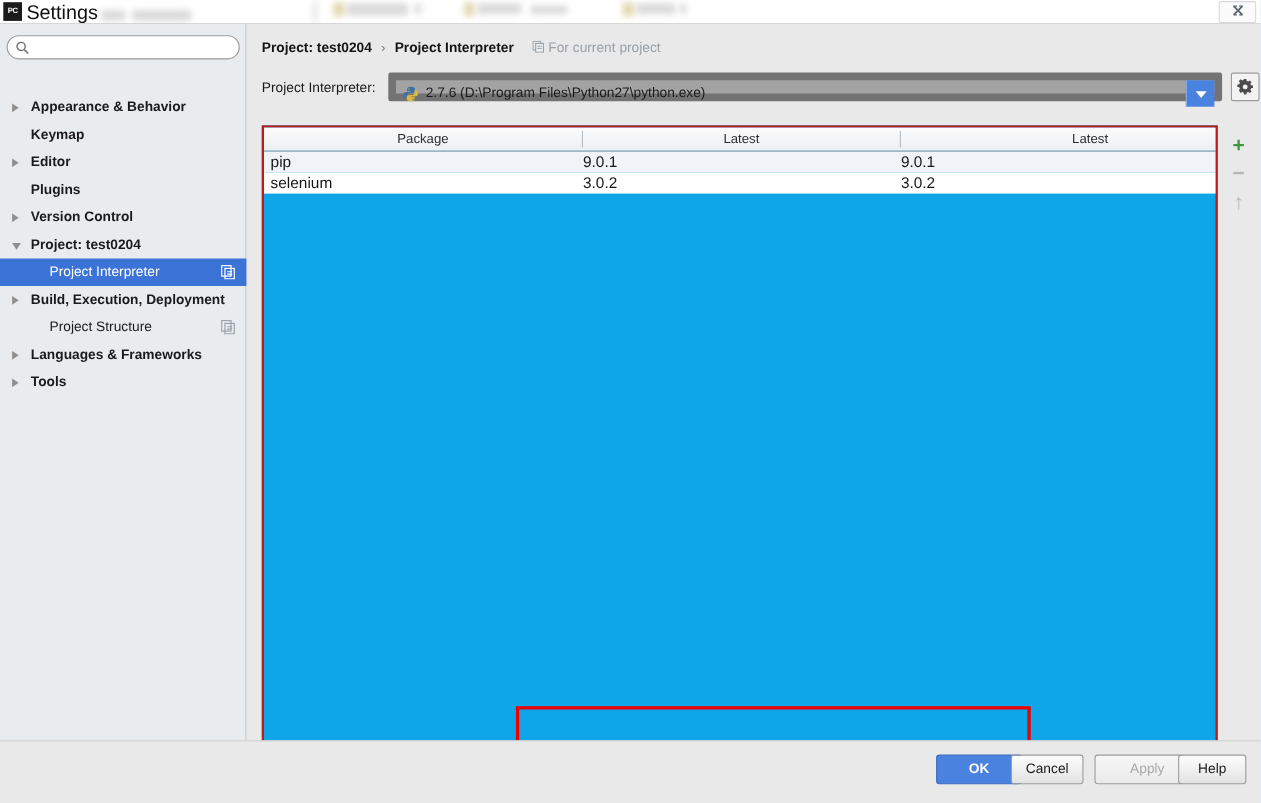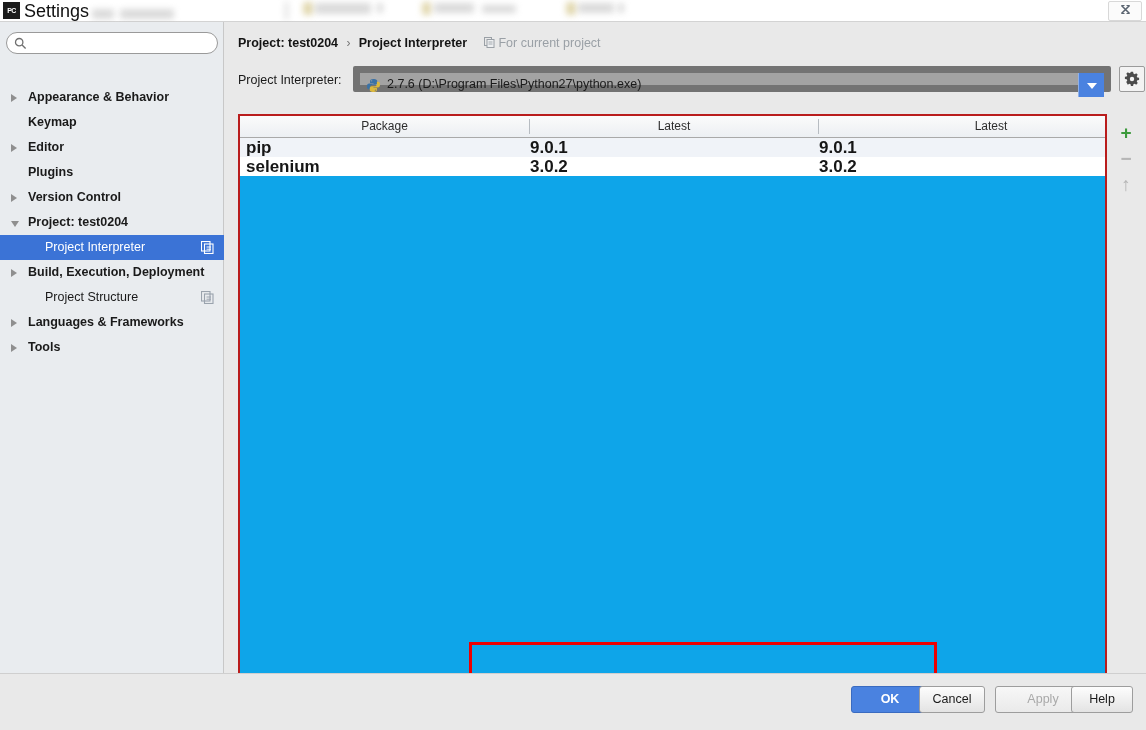--- a/index.html
+++ b/index.html
@@ -138,21 +138,21 @@
   #thead .th {
     position: absolute; top: 0; height: 21px; line-height: 21px;
     text-align: center; font-size: 12px; color: #2d2d2d;
   }
   #thead .divider {
     position: absolute; top: 3px; width: 1px; height: 15px; background: #b7bcc2;
   }
   .trow { position: relative; height: 19px; line-height: 19px; }
   .trow.odd { background: #f0f3f8; }
   .trow.even { background: #ffffff; }
-  .cell { position: absolute; top: 0; font-size: 17px; color: #161616; white-space: nowrap; font-weight: bold; }
+  .cell { position: absolute; top: 0; font-size: 14px; color: #161616; white-space: nowrap; }
   .c0 { left: 6px; }
   .c1 { left: 290px; }
   .c2 { left: 579px; }
   .upgrade-arrow {
     display: inline-block; width: 12px; height: 10px; vertical-align: -1px; margin-right: 5px;
   }
 
   
   #tool-rail {
     position: absolute; left: 884px; top: 92px; width: 36px; height: 566px;

